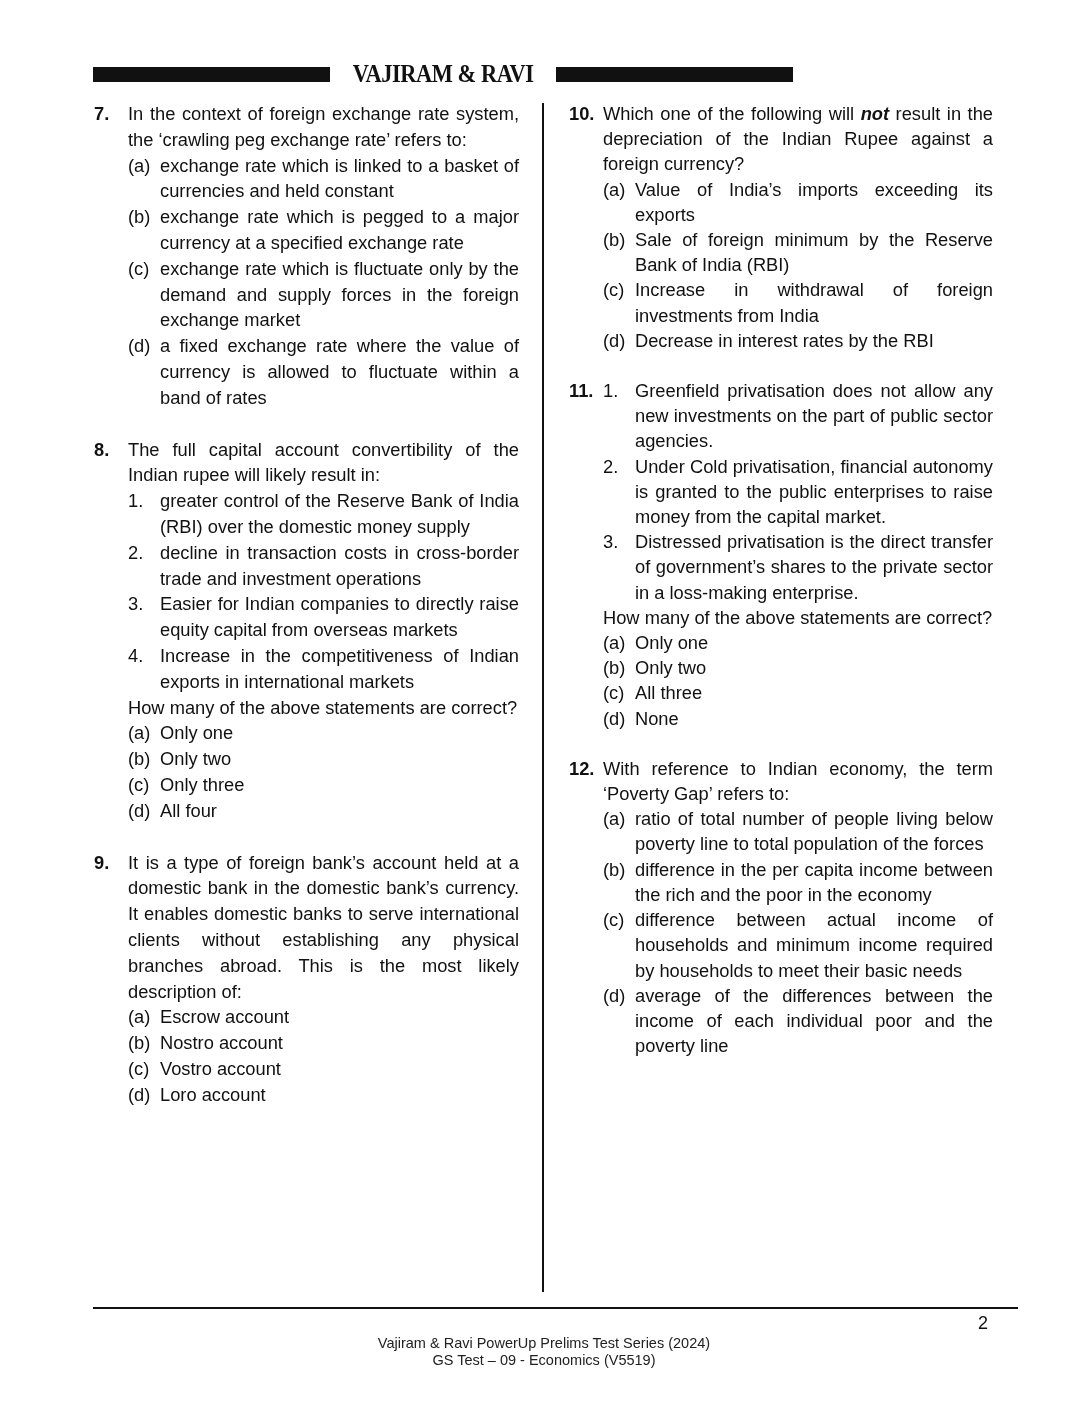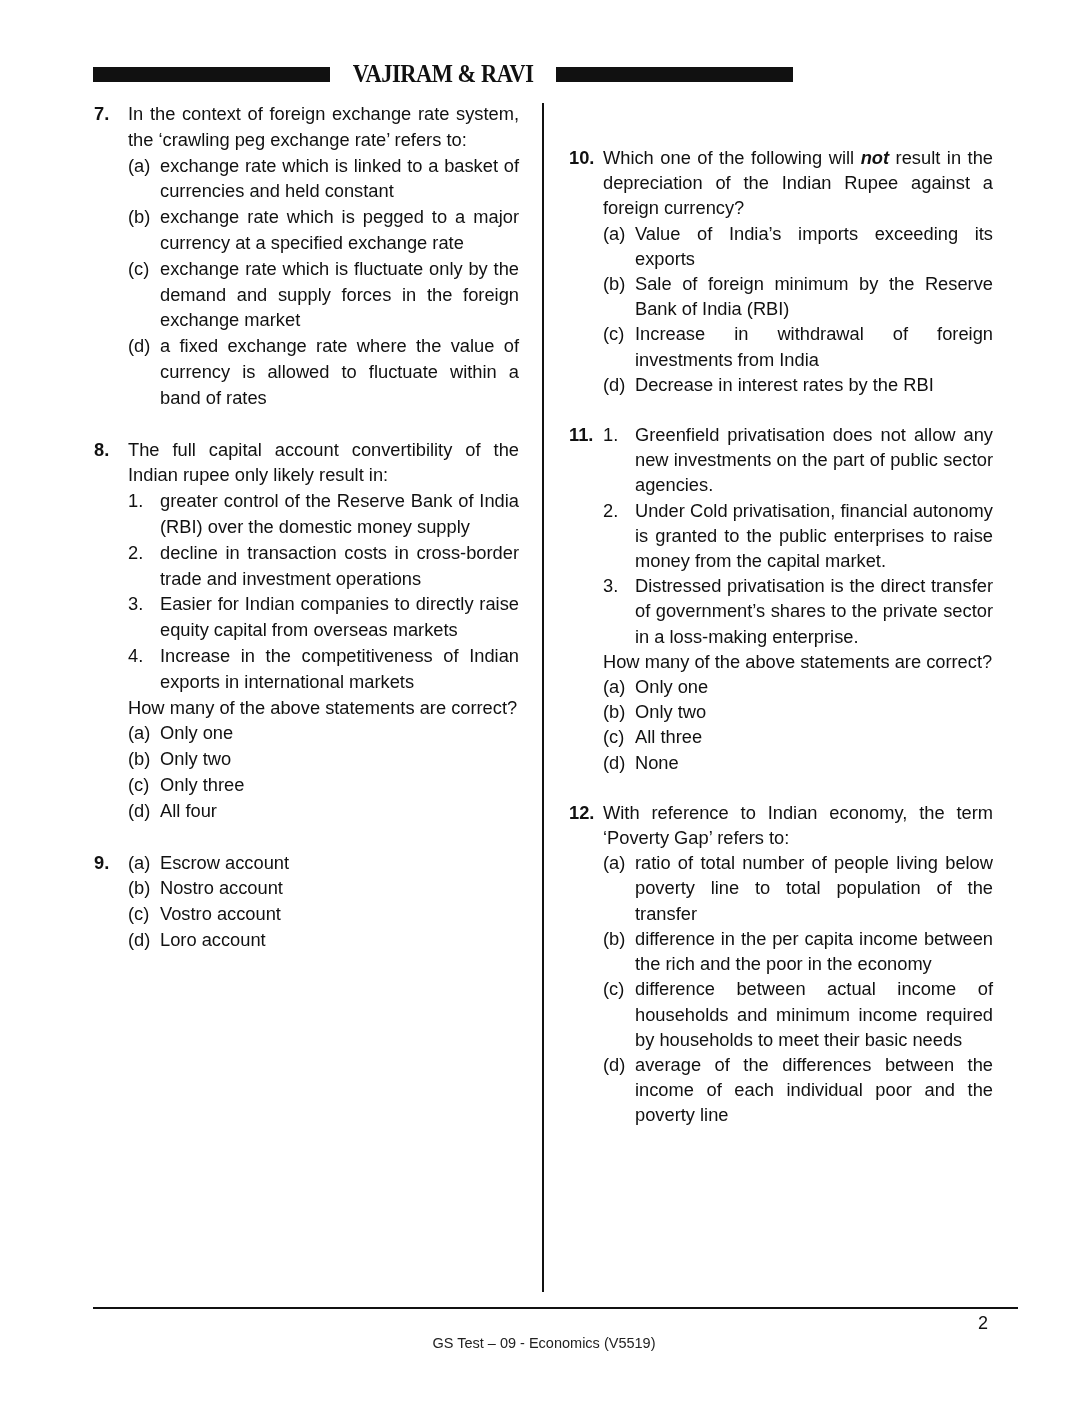--- a/index.html
+++ b/index.html
@@ -34,21 +34,21 @@
       left: 542px; top: 103px; width: 2px; height: 1189px;
       background: #111111;
     }
     .column {
       position: absolute;
       top: 101px;
       font-size: 18.3px;
       line-height: 25.8px;
     }
     .col-left { left: 94px; width: 425px; }
-    .col-right { left: 569px; width: 424px; line-height: 25.2px; margin-top: 44px; }
+    .col-right { left: 569px; width: 424px; line-height: 25.2px; }
     .question { margin-bottom: 26px; }
     .col-right .question { margin-bottom: 25px; }
     .q-row { display: flex; }
     .q-num {
       width: 34px; flex-shrink: 0; font-weight: bold;
     }
     .q-body { flex: 1; }
     .para { text-align: justify; }
     .item { display: flex; }
     .item .lbl { width: 32px; flex-shrink: 0; }
@@ -108,21 +108,21 @@
             <span class="txt">a fixed exchange rate where the value of currency is allowed to fluctuate within a band of rates</span>
           </div>
       </div>
     </div>
   </div>
 
   <div class="question">
     <div class="q-row">
       <div class="q-num">8.</div>
       <div class="q-body">
-        <div class="para">The full capital account convertibility of the Indian rupee only likely result in:</div>
+        <div class="para">The full capital account convertibility of the Indian rupee will likely result in:</div>
         <div class="item">
             <span class="lbl">1.</span>
             <span class="txt">greater control of the Reserve Bank of India (RBI) over the domestic money supply</span>
           </div>
         <div class="item">
             <span class="lbl">2.</span>
             <span class="txt">decline in transaction costs in cross-border trade and investment operations</span>
           </div>
         <div class="item">
             <span class="lbl">3.</span>
@@ -150,20 +150,21 @@
             <span class="txt">All four</span>
           </div>
       </div>
     </div>
   </div>
 
   <div class="question">
     <div class="q-row">
       <div class="q-num">9.</div>
       <div class="q-body">
+        <div class="para">It is a type of foreign bank’s account held at a domestic bank in the domestic bank’s currency. It enables domestic banks to serve international clients without establishing any physical branches abroad. This is the most likely description of:</div>
         <div class="item">
             <span class="lbl">(a)</span>
             <span class="txt">Escrow account</span>
           </div>
         <div class="item">
             <span class="lbl">(b)</span>
             <span class="txt">Nostro account</span>
           </div>
         <div class="item">
             <span class="lbl">(c)</span>
@@ -242,21 +243,21 @@
     </div>
   </div>
 
   <div class="question">
     <div class="q-row">
       <div class="q-num">12.</div>
       <div class="q-body">
         <div class="para">With reference to Indian economy, the term ‘Poverty Gap’ refers to:</div>
         <div class="item">
             <span class="lbl">(a)</span>
-            <span class="txt">ratio of total number of people living below poverty line to total population of the transfer</span>
+            <span class="txt">ratio of total number of people living below poverty line to total population of the forces</span>
           </div>
         <div class="item">
             <span class="lbl">(b)</span>
             <span class="txt">difference in the per capita income between the rich and the poor in the economy</span>
           </div>
         <div class="item">
             <span class="lbl">(c)</span>
             <span class="txt">difference between actual income of households and minimum income required by households to meet their basic needs</span>
           </div>
         <div class="item">
@@ -264,14 +265,15 @@
             <span class="txt">average of the differences between the income of each individual poor and the poverty line</span>
           </div>
       </div>
     </div>
   </div>
 </div>
 
 <div class="footer-line"></div>
 <div class="page-num">2</div>
 <div class="footer-text">
+  <div>Vajiram &amp; Ravi PowerUp Prelims Test Series (2024)</div>
   <div>GS Test – 09 - Economics (V5519)</div>
 </div>
 
 </body></html>

